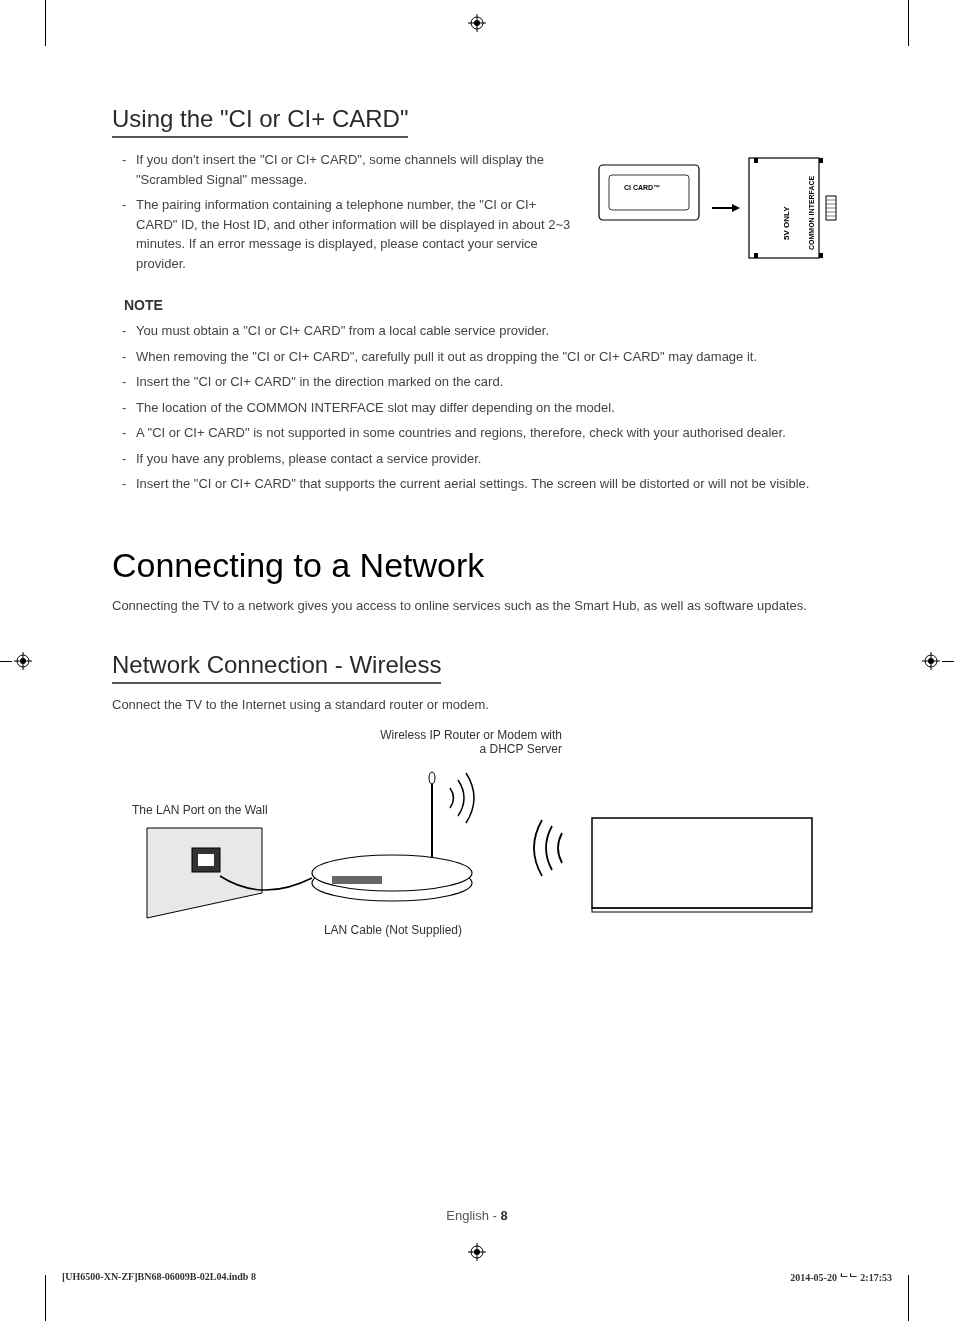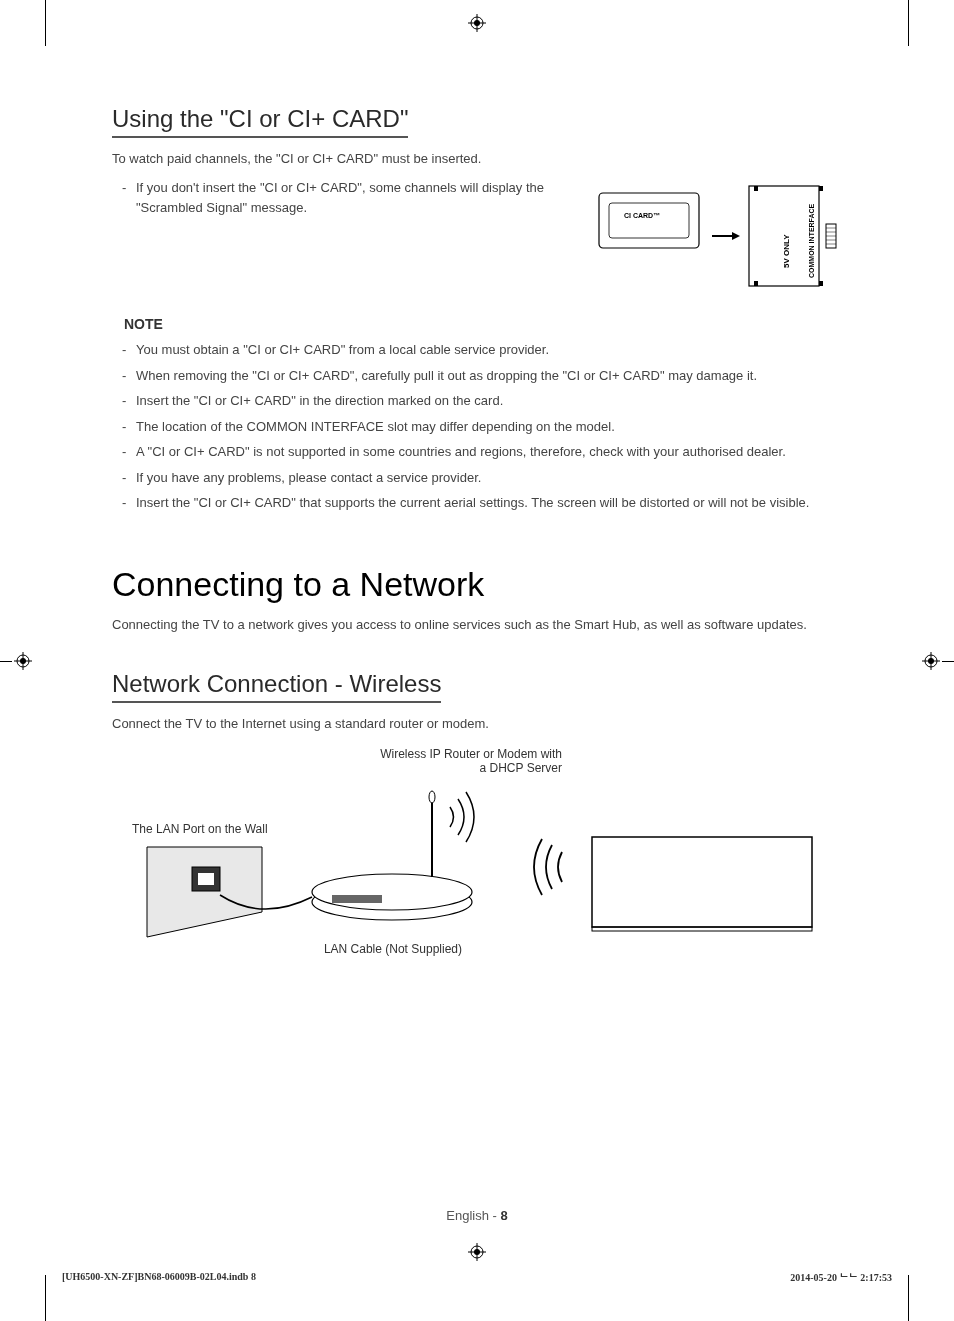--- a/index.html
+++ b/index.html
@@ -158,26 +158,26 @@
       <circle cx="9" cy="9" r="3" fill="#000"></circle>
       <line x1="9" y1="0" x2="9" y2="18" stroke="#000" stroke-width="1"></line>
       <line x1="0" y1="9" x2="18" y2="9" stroke="#000" stroke-width="1"></line>
     </svg>
 </div>
 
 <div class="page">
 
   <div>
     <div class="h2">Using the "CI or CI+ CARD"</div>
-    <div class="intro">To watch paid channels, the "CI or CI+ CARD" must be inserted.</div>
 
     <div class="ci-block">
       <div class="ci-text">
         <ul class="bullets">
           <li>If you don't insert the "CI or CI+ CARD", some channels will display the "Scrambled Signal" message.</li>
+          <li>The pairing information containing a telephone number, the "CI or CI+ CARD" ID, the Host ID, and other information will be displayed in about 2~3 minutes. If an error message is displayed, please contact your service provider.</li>
         </ul>
       </div>
       <div class="ci-diagram">
         <svg viewBox="0 0 250 120" width="250" height="120">
 
           <rect x="5" y="15" width="100" height="55" rx="4" fill="none" stroke="#000" stroke-width="1.2"></rect>
           <rect x="15" y="25" width="80" height="35" rx="3" fill="none" stroke="#000" stroke-width="0.8"></rect>
           <text x="30" y="40" font-size="7" font-weight="bold" fill="#000">CI CARD™</text>
 
           <line x1="118" y1="58" x2="138" y2="58" stroke="#000" stroke-width="2"></line>

